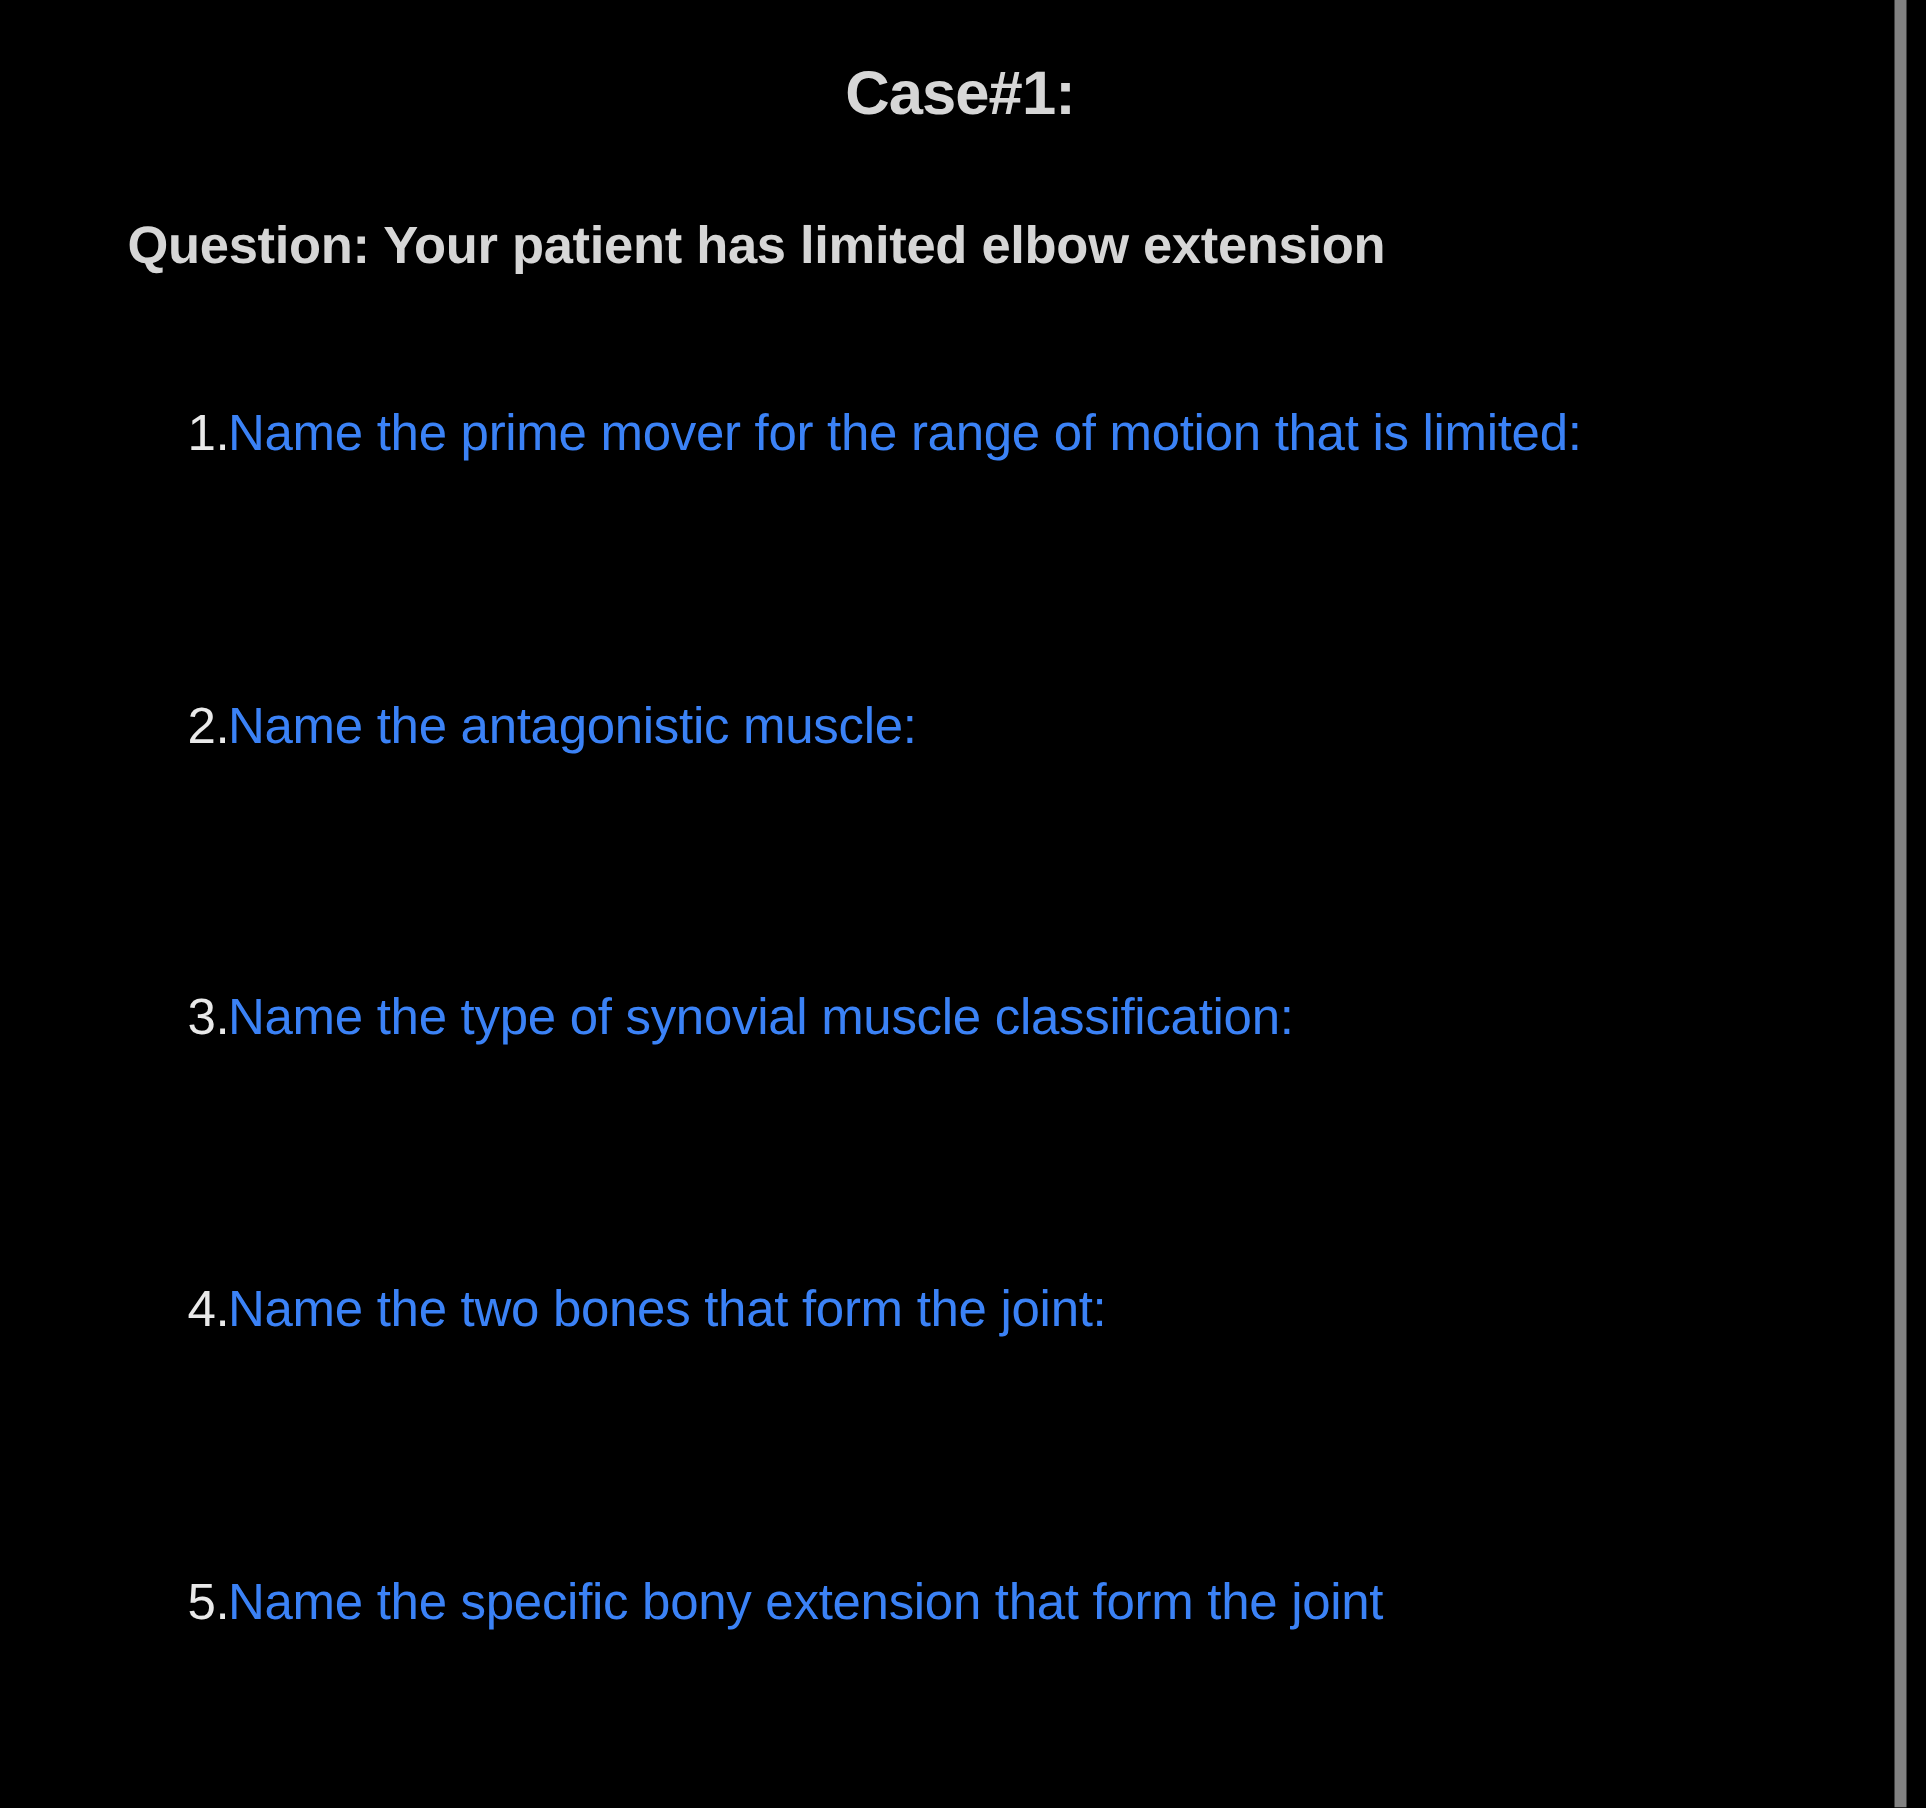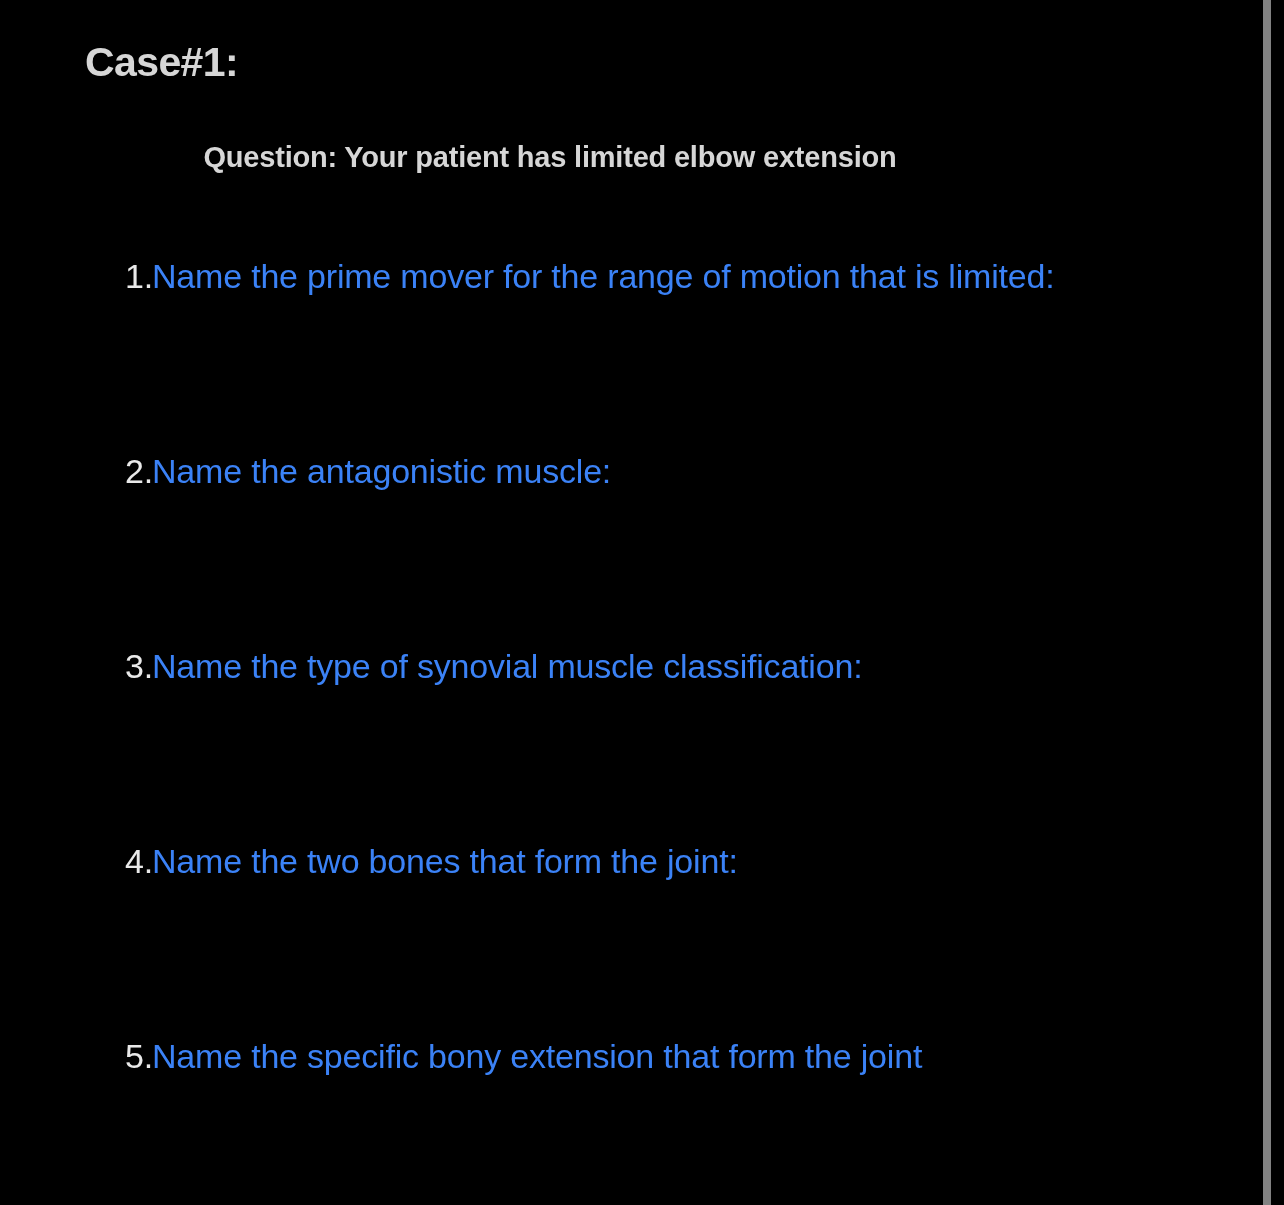--- a/index.html
+++ b/index.html
@@ -35,31 +35,31 @@
 
   
   .case-title {
     font-size: 41px;
     font-weight: 700;
     letter-spacing: -0.6px;
     color: #d6d6d6;
     line-height: 1.12;
     margin: 0 0 42px 0;
     white-space: nowrap;
+    text-align: center;
   }
 
   .question-line {
-    font-size: 29px;
+    font-size: 35px;
     font-weight: 700;
     letter-spacing: -0.2px;
     color: #d6d6d6;
     line-height: 2.05;
     max-width: 930px;
     margin: 0;
-    text-align: center;
   }
 
   
   .q-list {
     list-style: none;
     margin: 58px 0 0 0;
     padding: 0;
   }
 
   .q-item {

